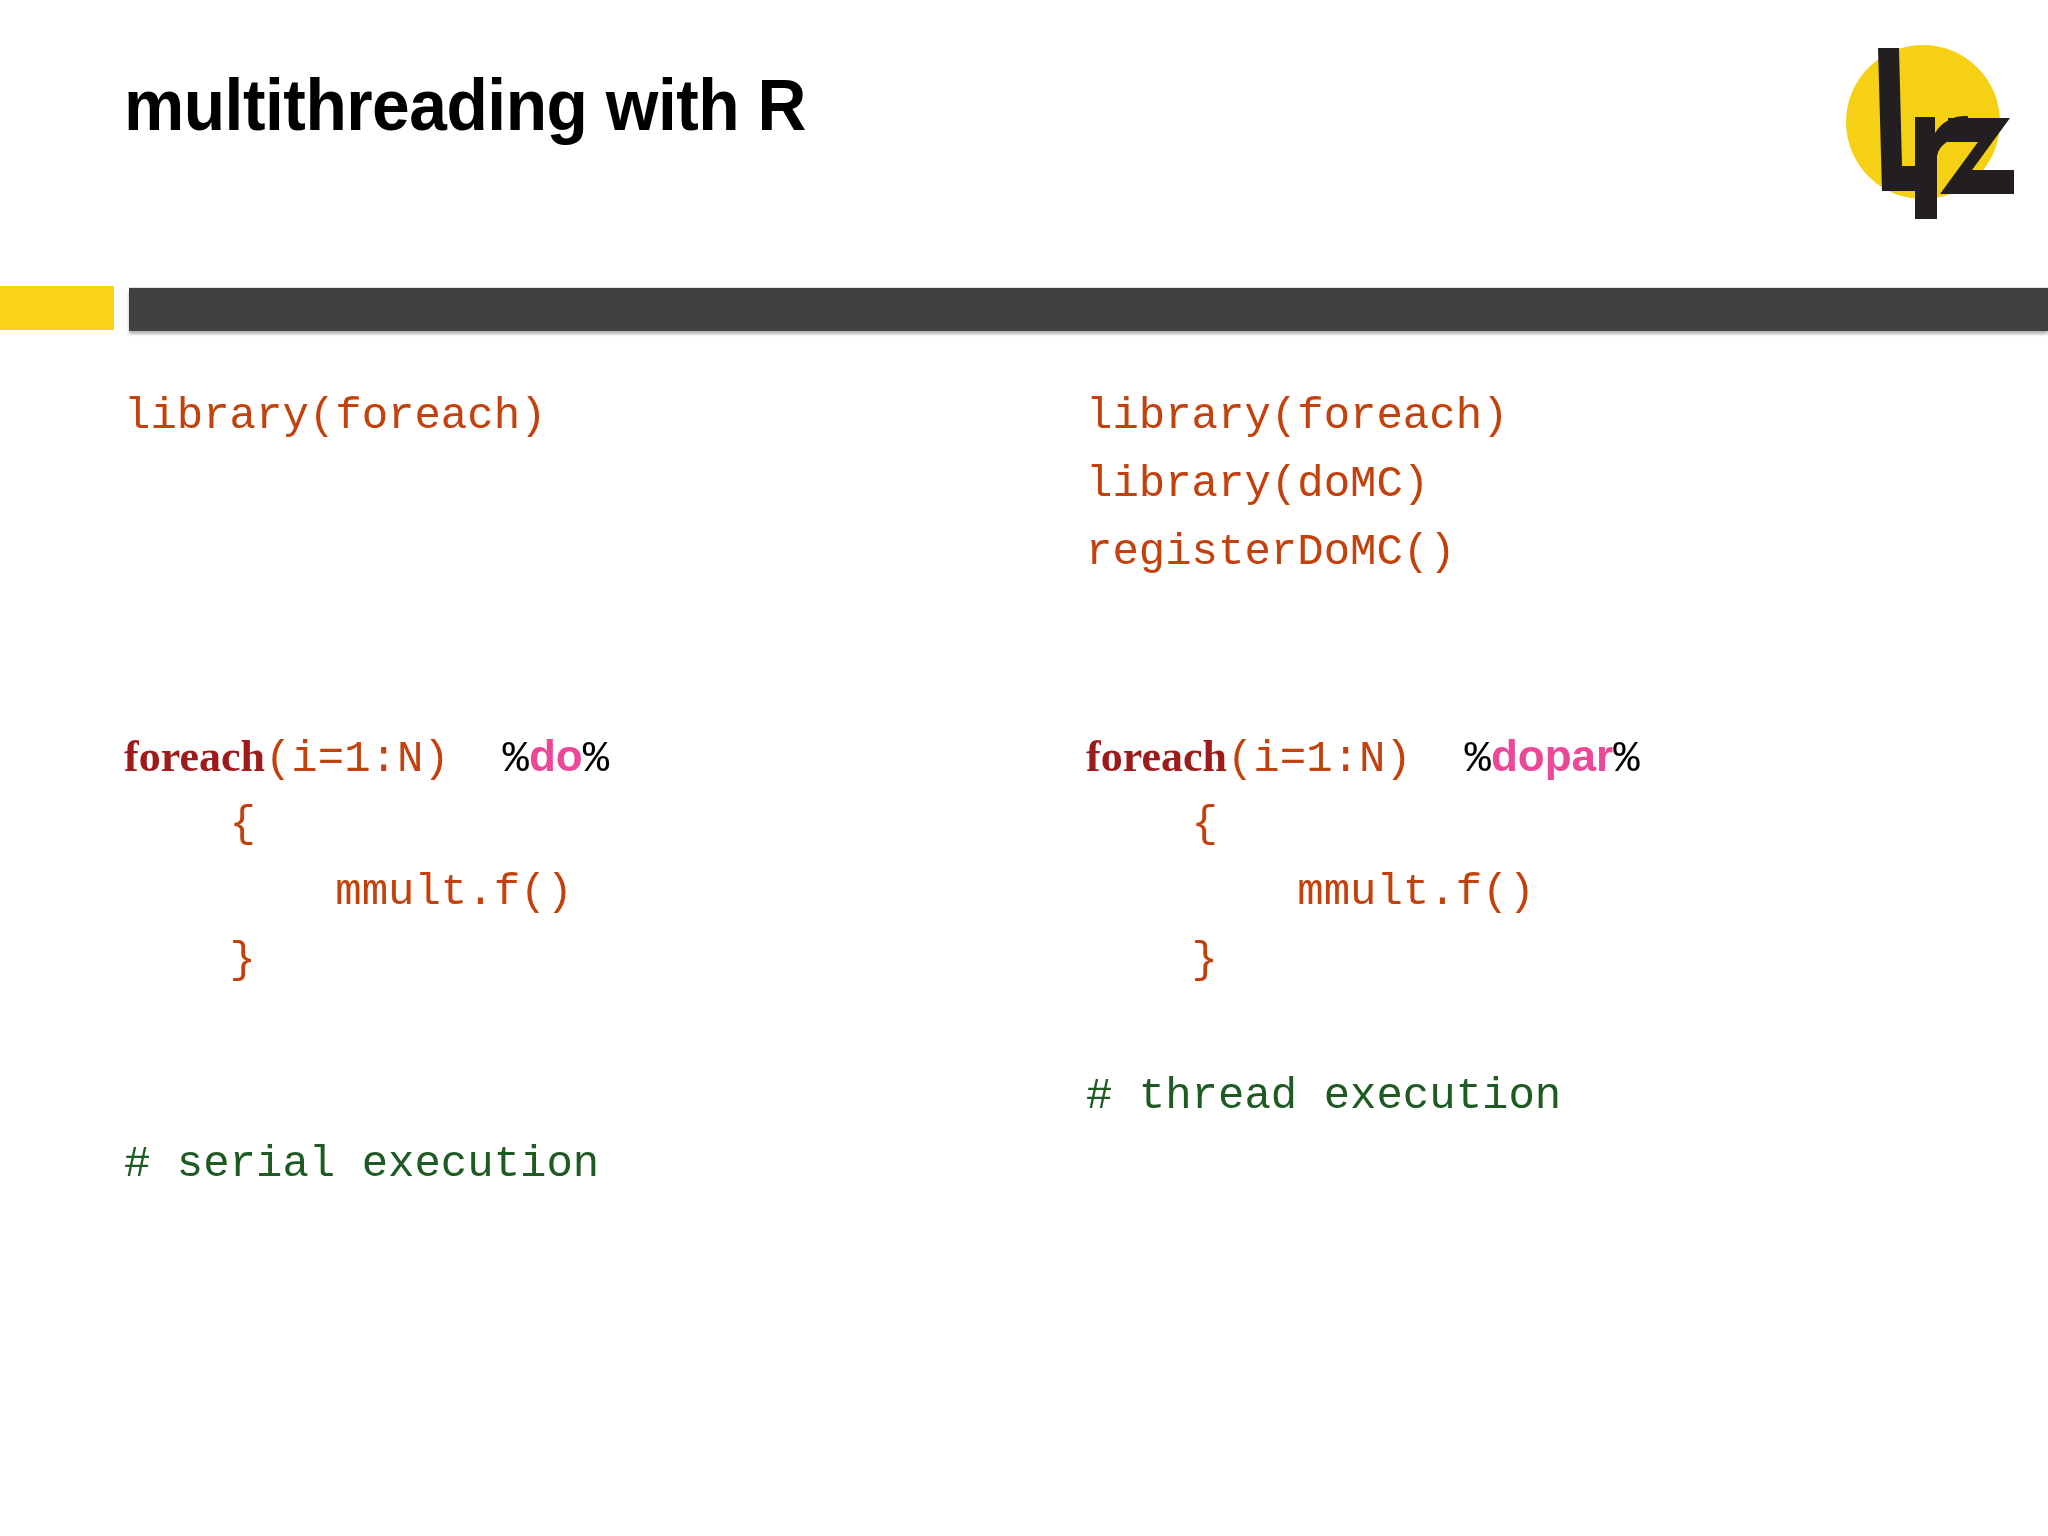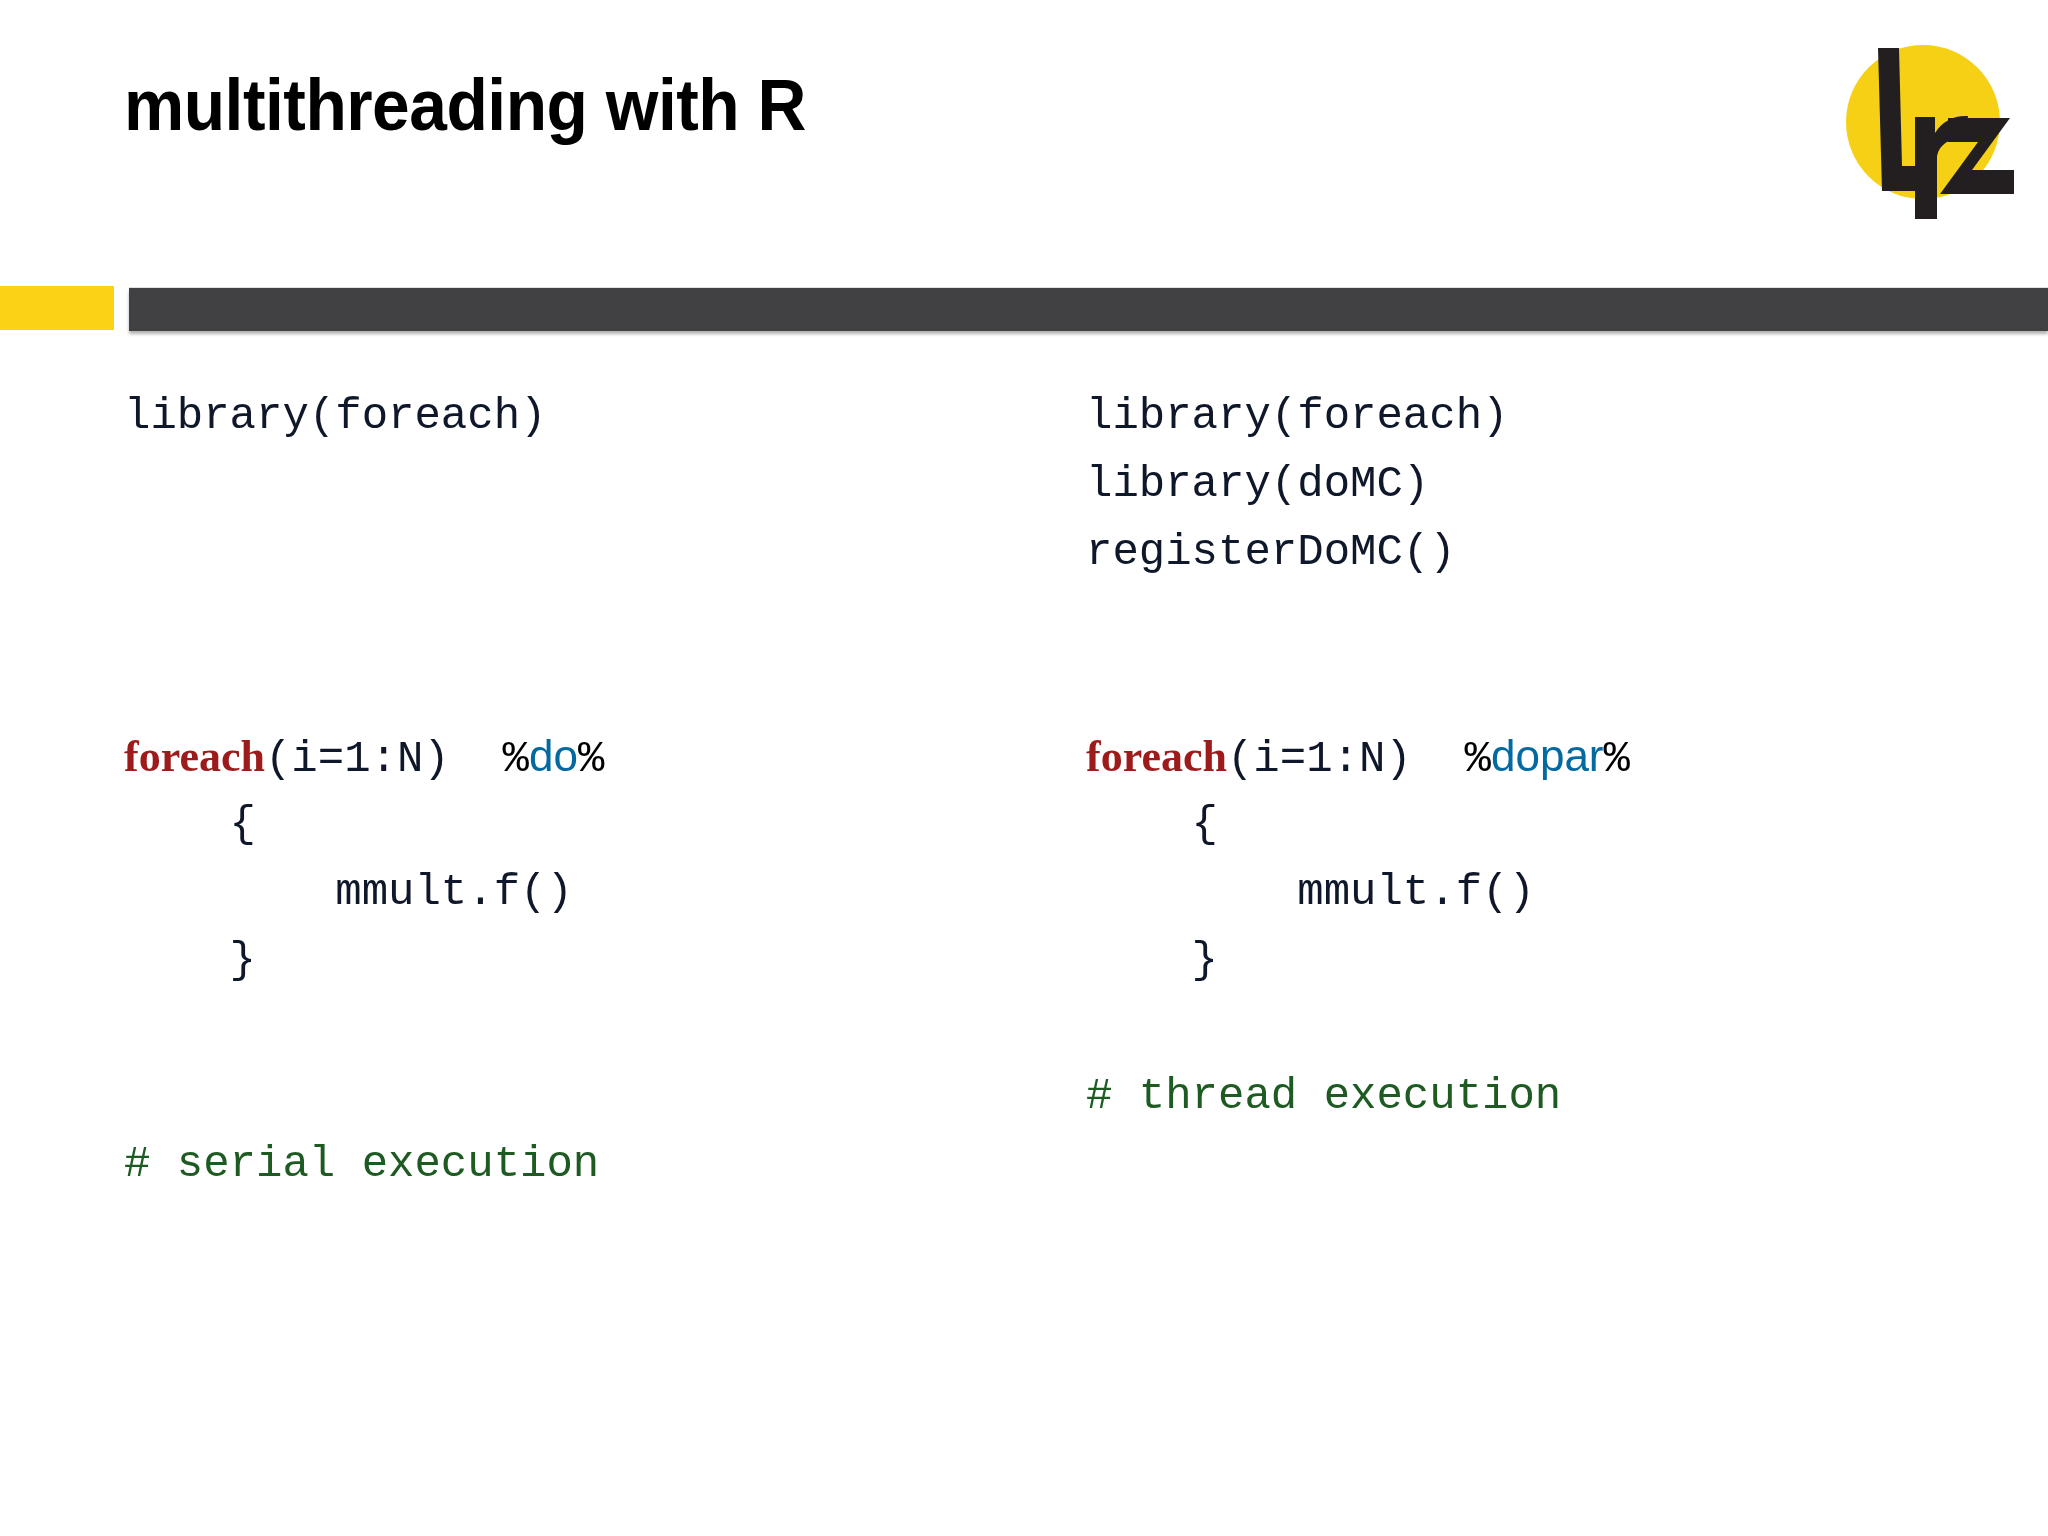--- a/index.html
+++ b/index.html
@@ -78,23 +78,23 @@
     line-height: 68px;
     color: #000000;
     white-space: pre;
   }
   .code-col.left  { left: 124px;  top: 382px; }
   .code-col.right { left: 1086px; top: 382px; }
 
   .code-line { height: 68px; white-space: pre; }
   .code-line.blank { color: transparent; }
 
-  .tok-plain   { color: #0f172a; }
+  .tok-plain   { color: #c2410c; }
   .tok-kw      { color: #9E1B1B; font-weight: bold; font-family: Liberation Serif, serif; }
-  .tok-op      { color: #0369a1; font-weight: normal;
+  .tok-op      { color: #ec4899; font-weight: bold;
                  font-family: "Liberation Sans", sans-serif; }
   .tok-pct     { color: #000000; }
   .tok-comment { color: #1E5B22; text-align: center; }
 </style>
 </head>
 <body>
 
 <div class="slide">
 
   <div class="slide-title">multithreading with R</div>

